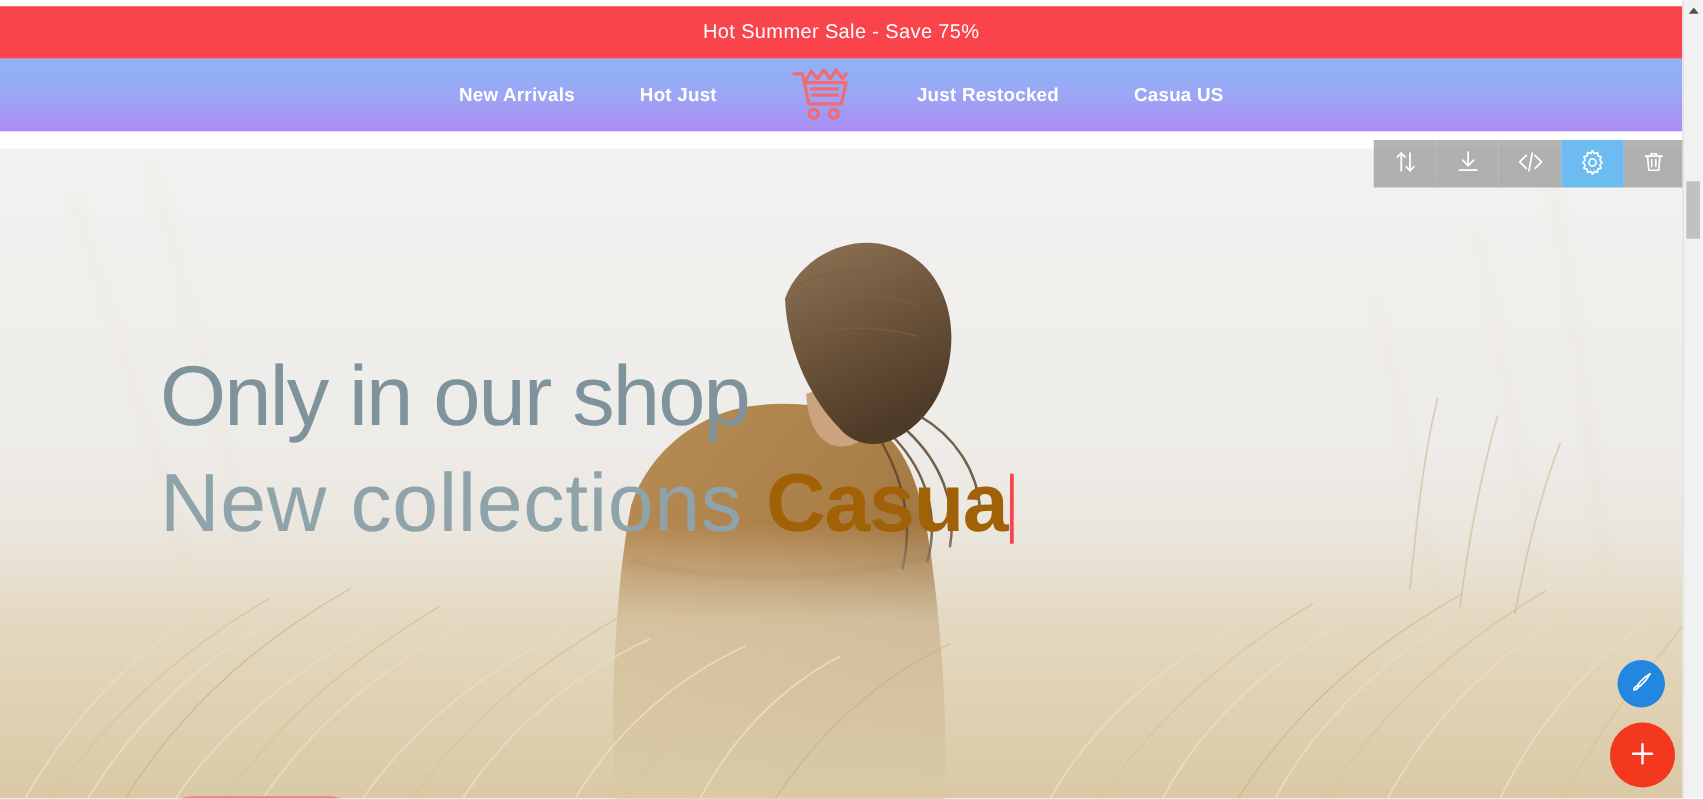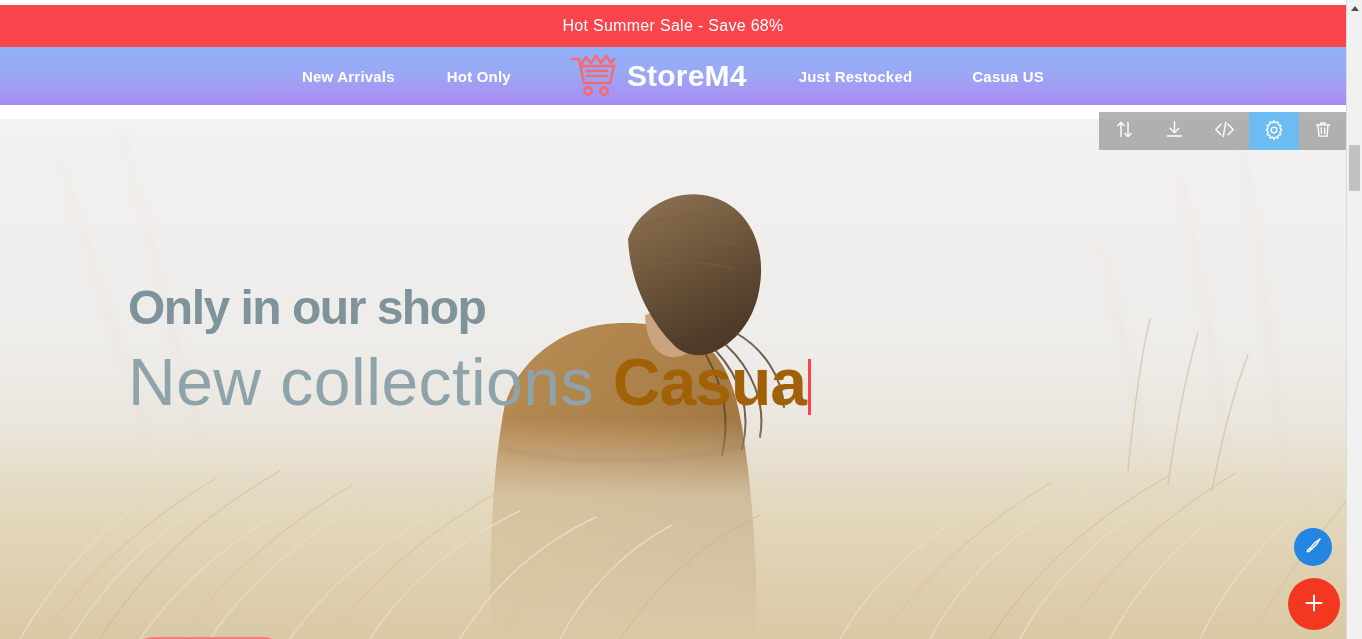--- a/index.html
+++ b/index.html
@@ -113,22 +113,22 @@
     width: 100%; height: 100%;
   }
 
   .hero-content {
     position: absolute;
     left: 128px;
     top: 165px;
     width: 1000px;
   }
   .hero-h1 {
-    font-size: 48px;
-    font-weight: bold;
+    font-size: 68px;
+    font-weight: normal;
     color: #7f939c;
     line-height: 0.98;
     letter-spacing: -1.5px;
     white-space: nowrap;
   }
   .hero-h2 {
     margin-top: 18px;
     font-size: 66px;
     font-weight: 300;
     color: #8fa3ab;
@@ -258,44 +258,43 @@
 </head>
 <body>
 
 <div id="viewport">
 
   <div id="page">
 
     <div class="top-gap"></div>
 
     <div class="promo-bar">
-      <span class="promo-text">Hot Summer Sale - Save 68%</span>
+      <span class="promo-text">Hot Summer Sale - Save 75%</span>
     </div>
 
     <div class="navbar">
       <div class="nav-inner">
 
         <span class="nav-link">New Arrivals</span>
         <span class="nav-gap-a"></span>
-        <span class="nav-link">Hot Only</span>
+        <span class="nav-link">Hot Just</span>
         <span class="nav-gap-b"></span>
 
         <div class="brand">
           <span>
             <svg class="cart-icon" width="50" height="46" viewBox="0 0 50 46" fill="none" stroke="#f46a72" stroke-width="2.6" stroke-linecap="round" stroke-linejoin="round">
               <path d="M3 6 H10 L15 30 H39"></path>
               <path d="M12 13 H45 L41 30"></path>
               <path d="M12 12 L17 4 L22 10 L27 3 L32 10 L37 3 L42 10 L45 6"></path>
               <path d="M17 18 H38"></path>
               <path d="M18 23 H38"></path>
               <circle cx="19" cy="38" r="3.6"></circle>
               <circle cx="35" cy="38" r="3.6"></circle>
             </svg>
           </span>
-          <span class="brand-name">StoreM4</span>
         </div>
 
         <span class="nav-gap-c"></span>
         <span class="nav-link">Just Restocked</span>
         <span class="nav-gap-d"></span>
         <span class="nav-link">Casua US</span>
 
       </div>
     </div>
 

